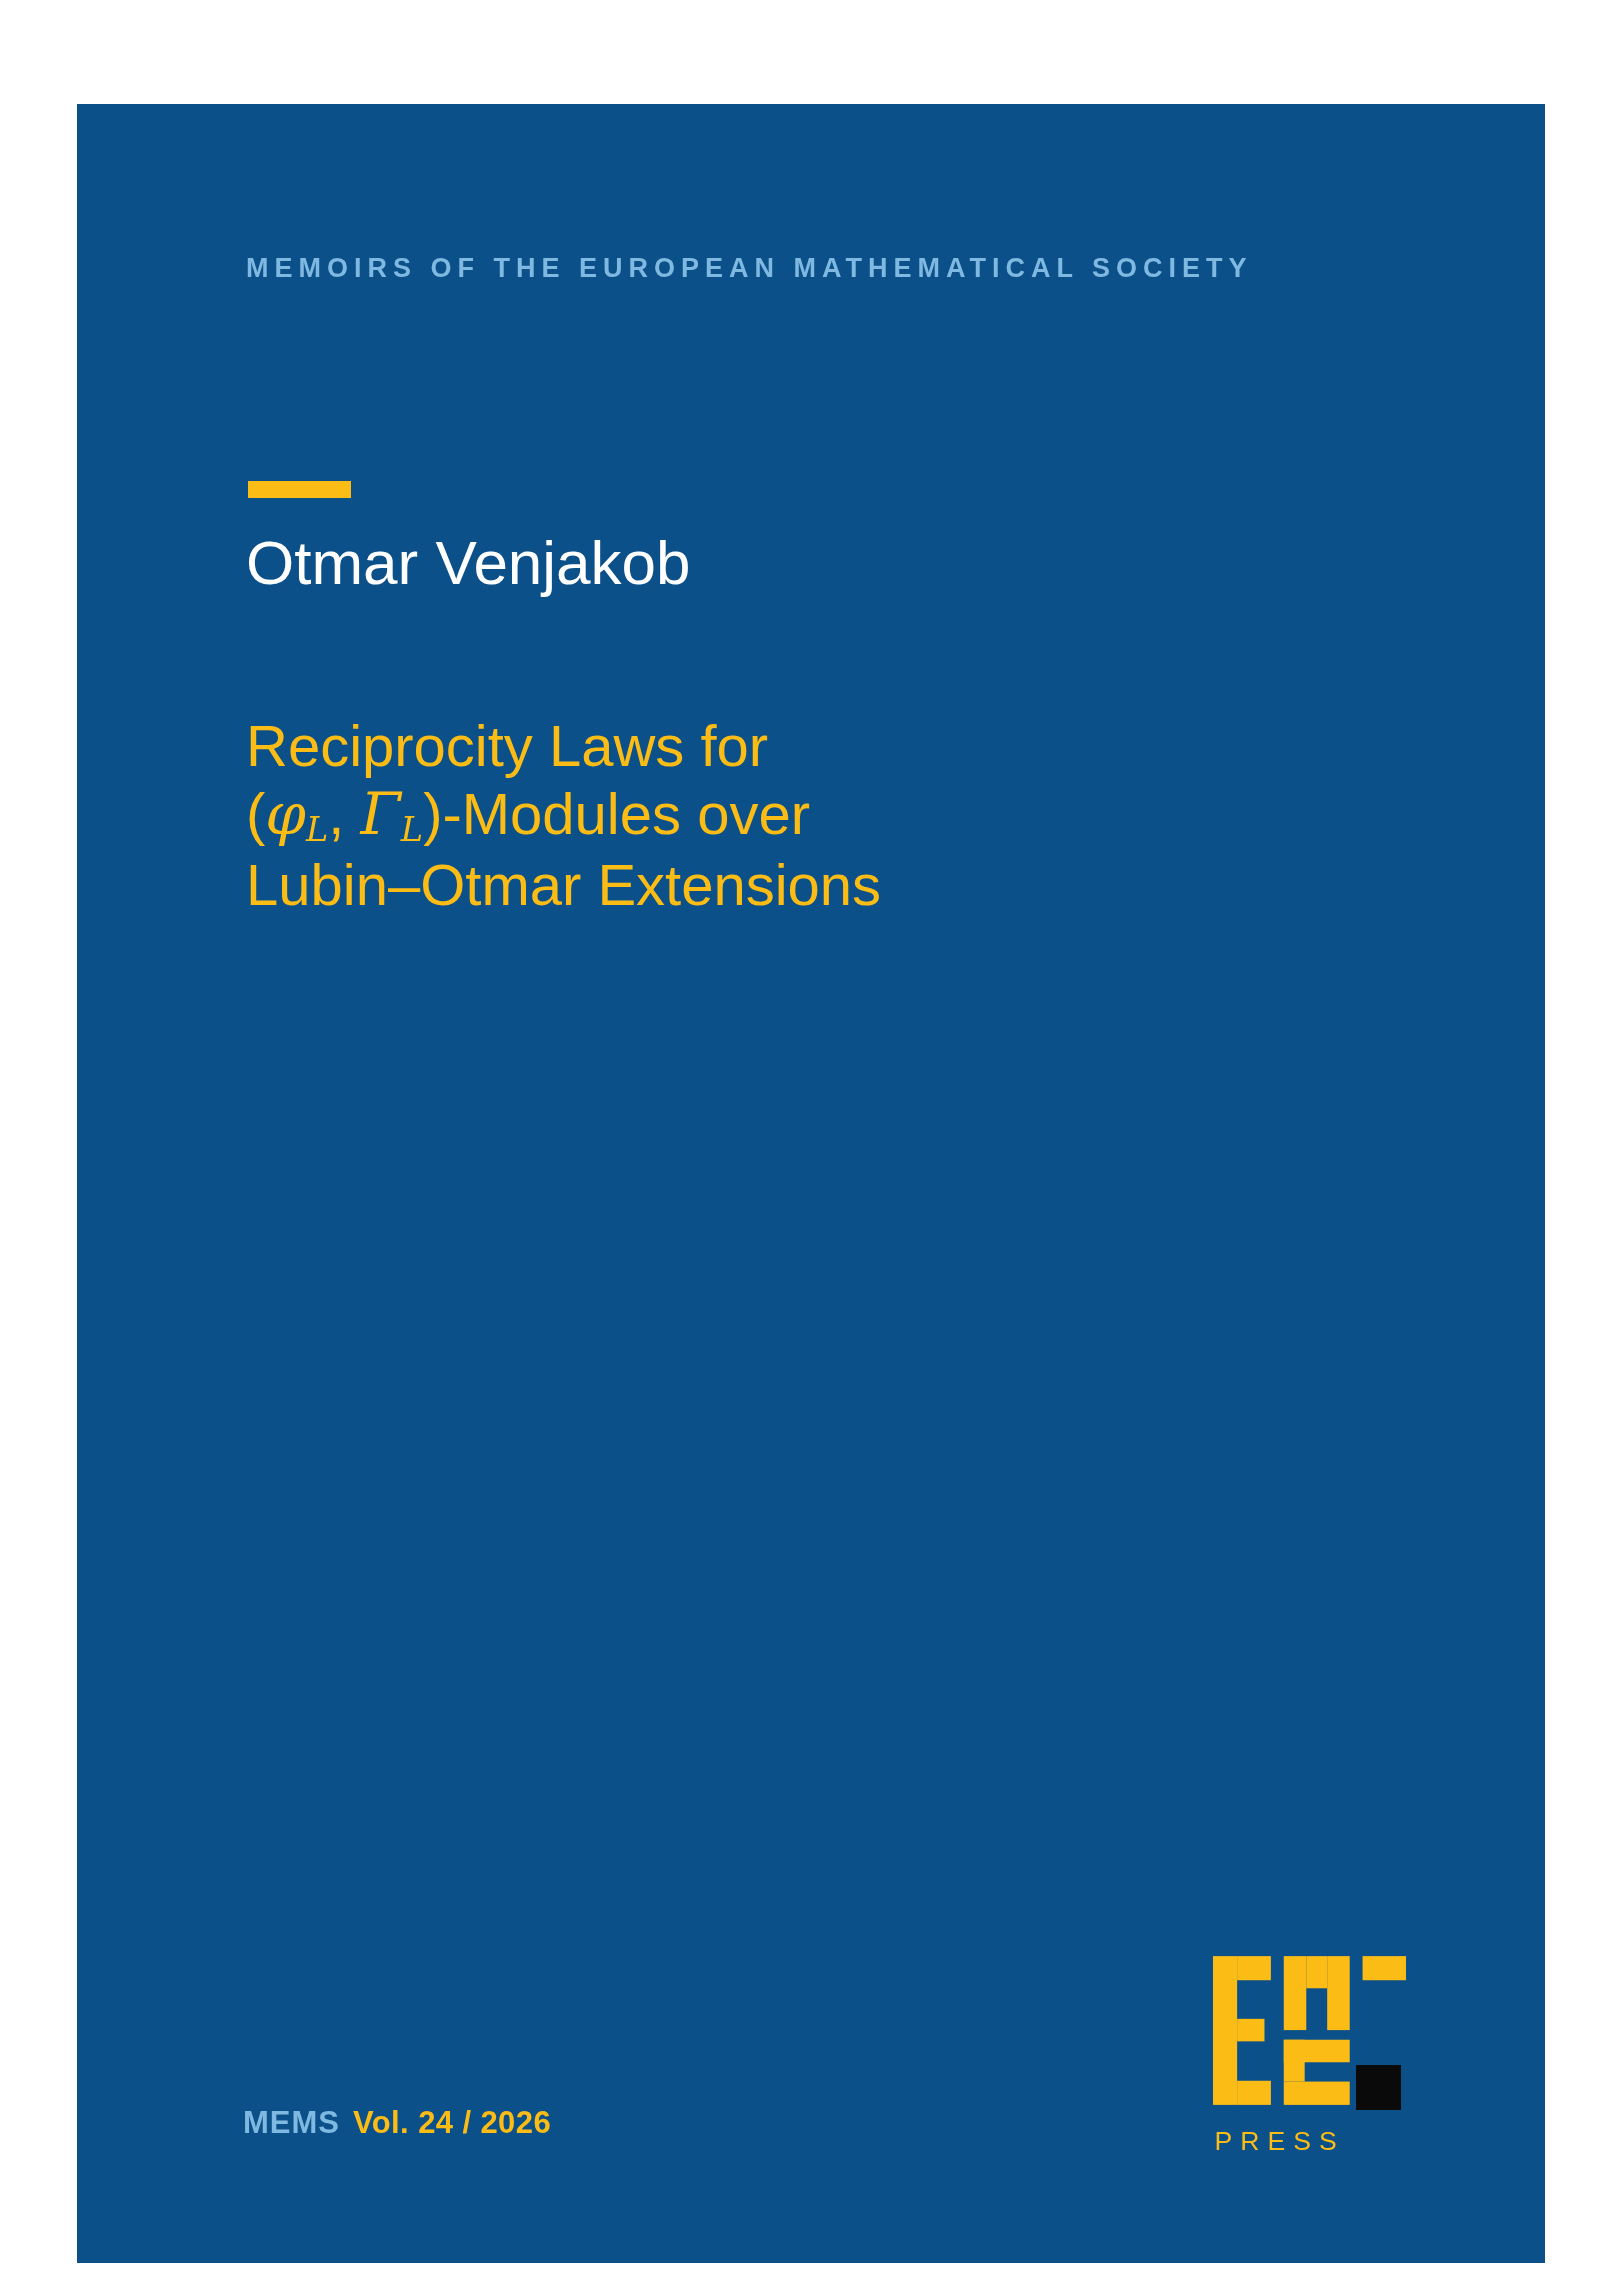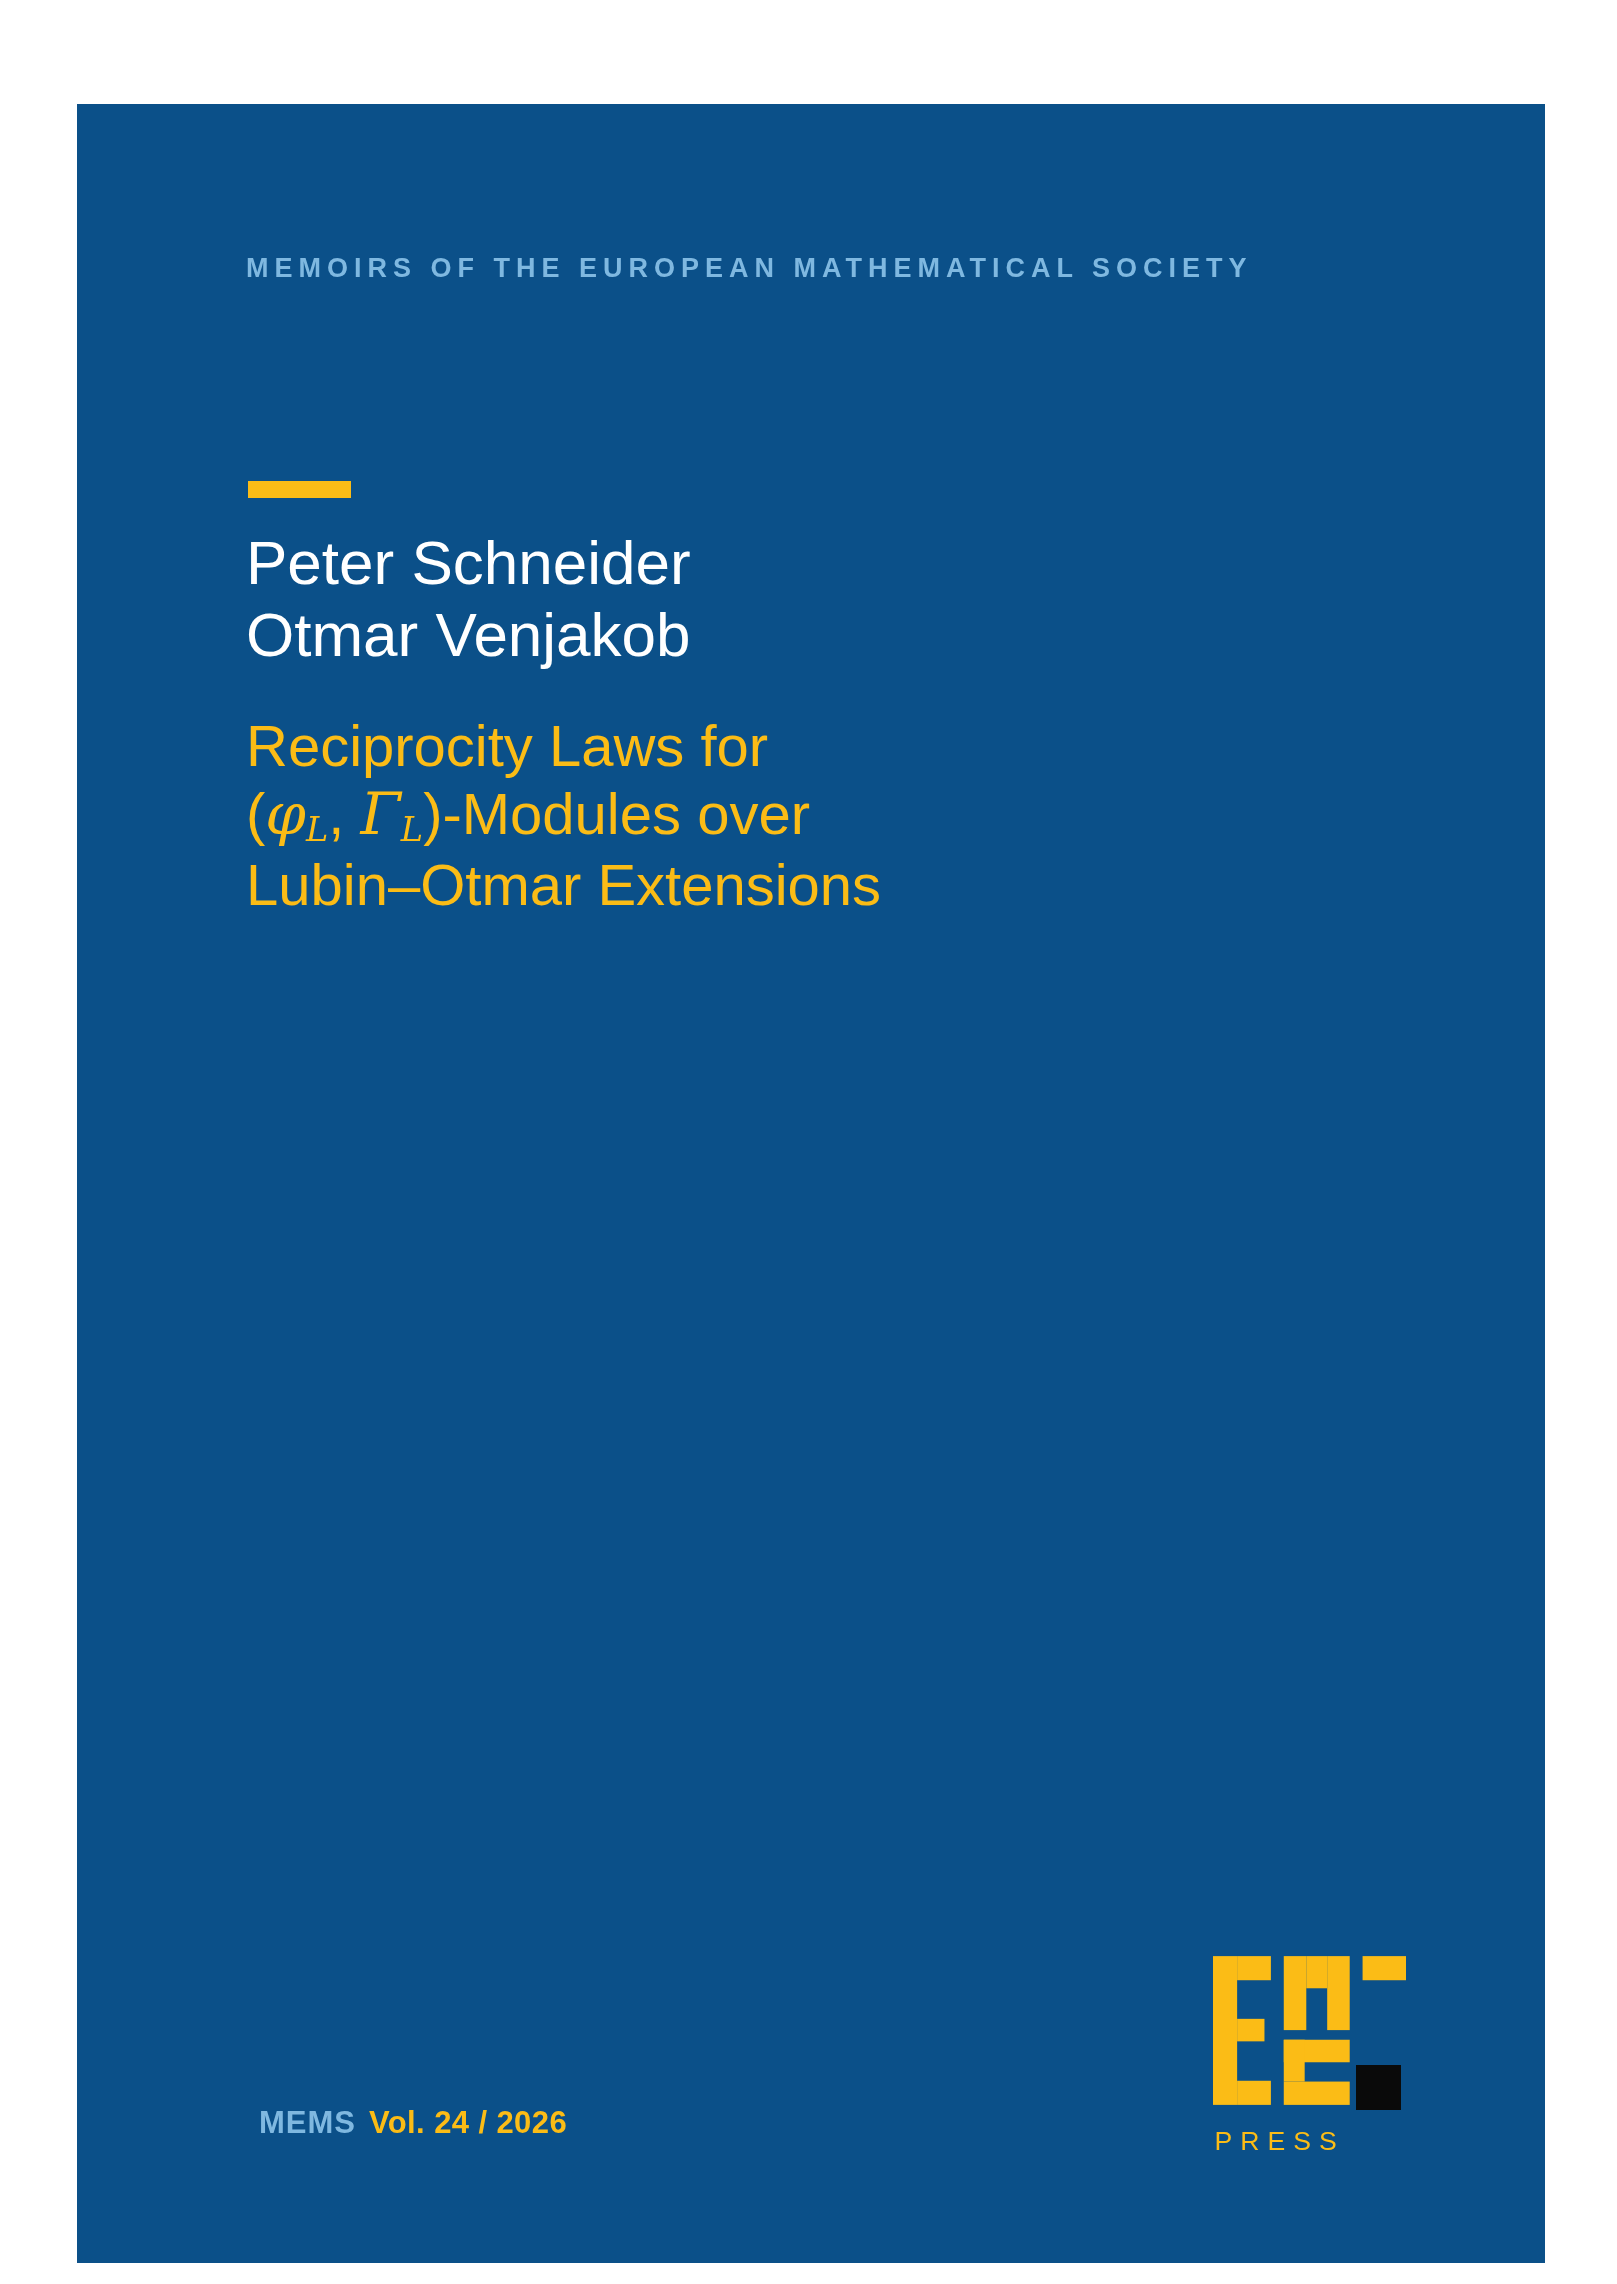--- a/index.html
+++ b/index.html
@@ -90,21 +90,21 @@
     font-size: 0.58em;
     vertical-align: -0.22em;
     font-style: italic;
     font-family: "DejaVu Serif", serif;
   }
   .paren { font-family: "Liberation Sans", sans-serif; }
 
   
   .volume {
     position: absolute;
-    left: 182px;
+    left: 166px;
     bottom: 122px;
     white-space: nowrap;
     font-size: 31px;
   }
   .volume .mems {
     color: #7fb8e0;
     font-weight: bold;
     letter-spacing: 1px;
   }
   .volume .vol {
@@ -151,21 +151,20 @@
 <body>
 
 <div class="page">
   <div class="cover">
 
     <div class="series">MEMOIRS OF THE EUROPEAN MATHEMATICAL SOCIETY</div>
 
     <div class="rule"></div>
 
     <div class="authors">
-      <span class="author-line">Peter Schneider</span>
       <span class="author-line">Otmar Venjakob</span>
     </div>
 
     <div class="title">
       <span class="title-line">Reciprocity Laws for</span>
       <span class="title-line"><span class="paren">(</span><span class="mathital">φ</span><span class="sub">L</span><span>,</span>&nbsp;<span class="mathital">Γ</span><span class="sub">L</span><span class="paren">)</span><span>-Modules over</span></span>
       <span class="title-line">Lubin–Otmar Extensions</span>
     </div>
 
     <div class="volume">

